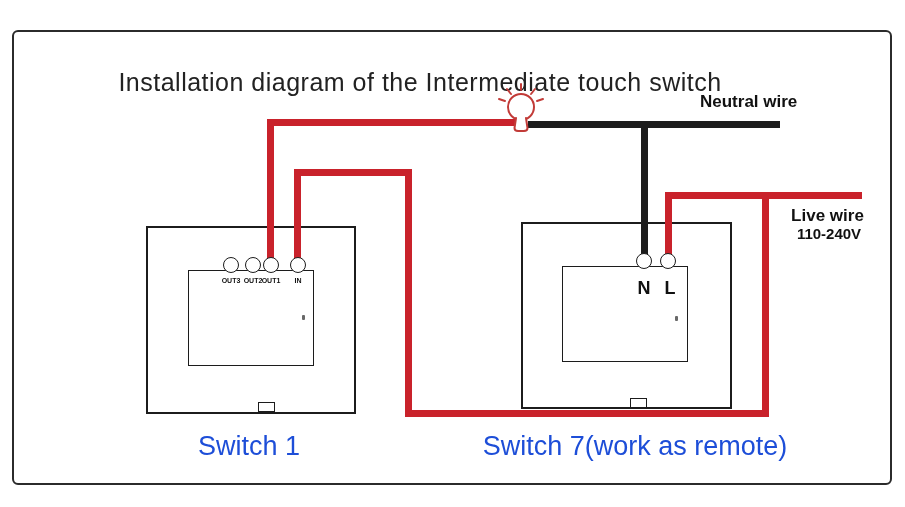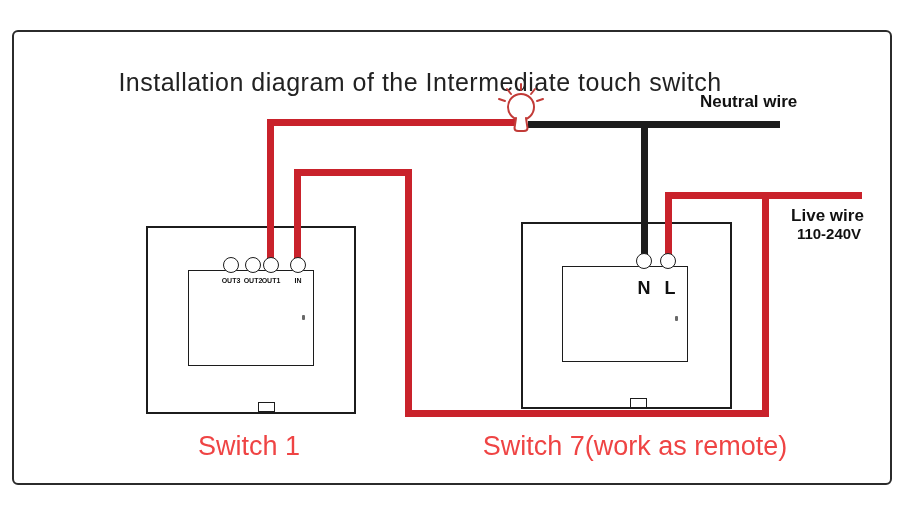--- a/index.html
+++ b/index.html
@@ -11,21 +11,21 @@
   
   .wr{background:#c9222b;z-index:3;}
   .wb{background:#1c1c1c;z-index:3;}
   
   .outer-box{border:2px solid #1c1c1c;background:#fff;z-index:2;}
   .inner-box{border:1.5px solid #1c1c1c;background:#fff;z-index:4;}
   .terminal{width:16px;height:16px;border:1.6px solid #1c1c1c;border-radius:50%;background:#fff;z-index:6;box-sizing:border-box;}
   .tlabel-small{font-size:7px;font-weight:bold;letter-spacing:0;text-align:center;width:24px;z-index:7;color:#111;}
   .tlabel-big{font-size:18px;font-weight:bold;text-align:center;width:24px;z-index:7;color:#111;}
   .notch{border:1.5px solid #1c1c1c;background:#fff;width:15px;height:8px;z-index:5;}
-  .caption{font-size:27px;color:#ef4444;text-align:center;z-index:8;}
+  .caption{font-size:27px;color:#1d4ed8;text-align:center;z-index:8;}
   .side-label{font-weight:bold;font-size:17px;color:#111;z-index:8;}
   .volt-label{font-weight:bold;font-size:15px;color:#111;z-index:8;}
   .mark{width:3px;height:5px;background:#444;border-radius:1px;z-index:7;opacity:.8;}
   svg{display:block;}
 </style>
 </head>
 <body>
 
 <div class="abs frame"></div>
 

